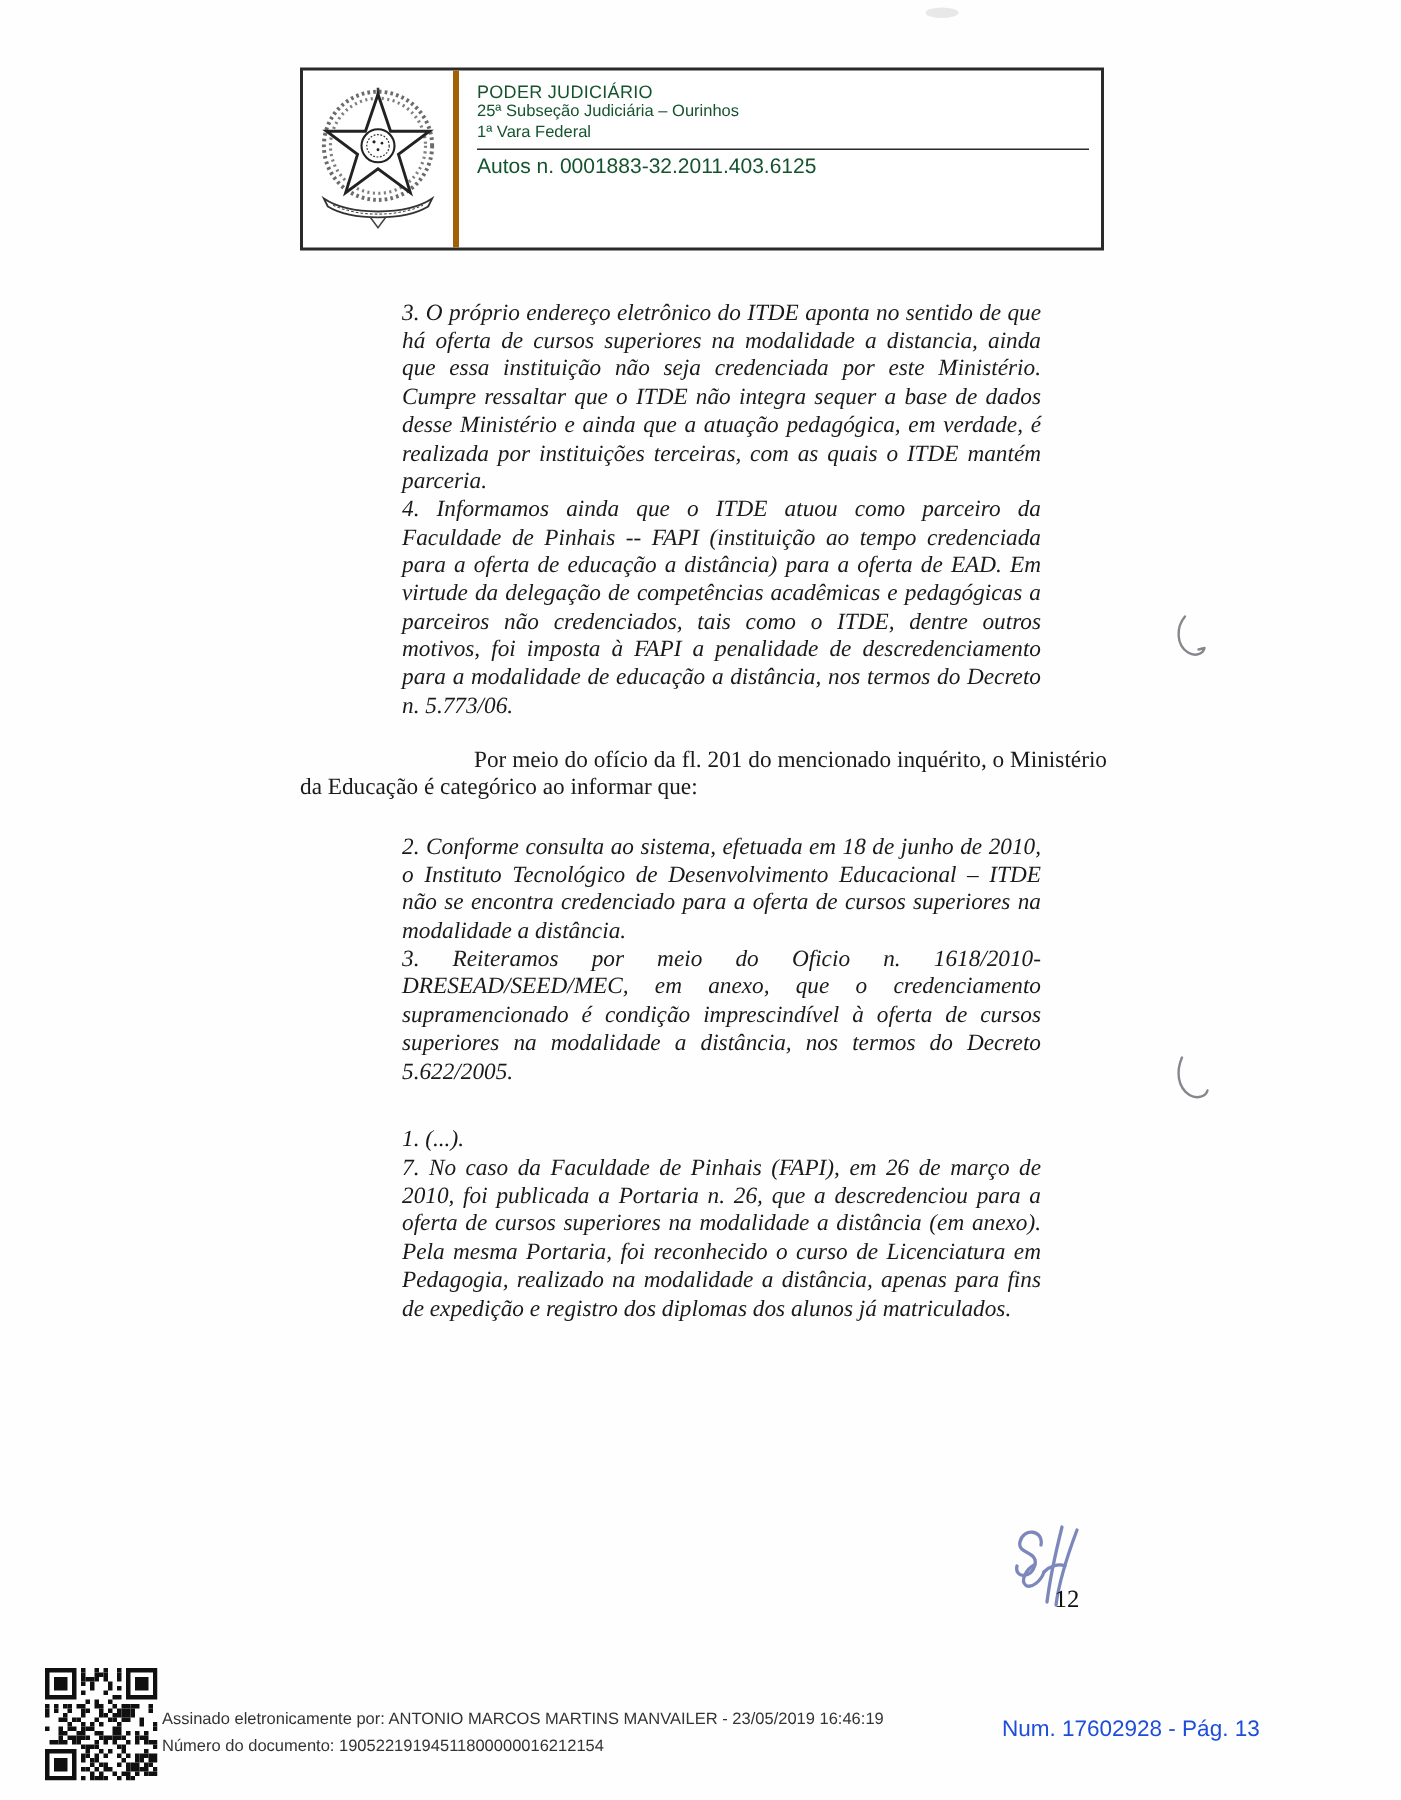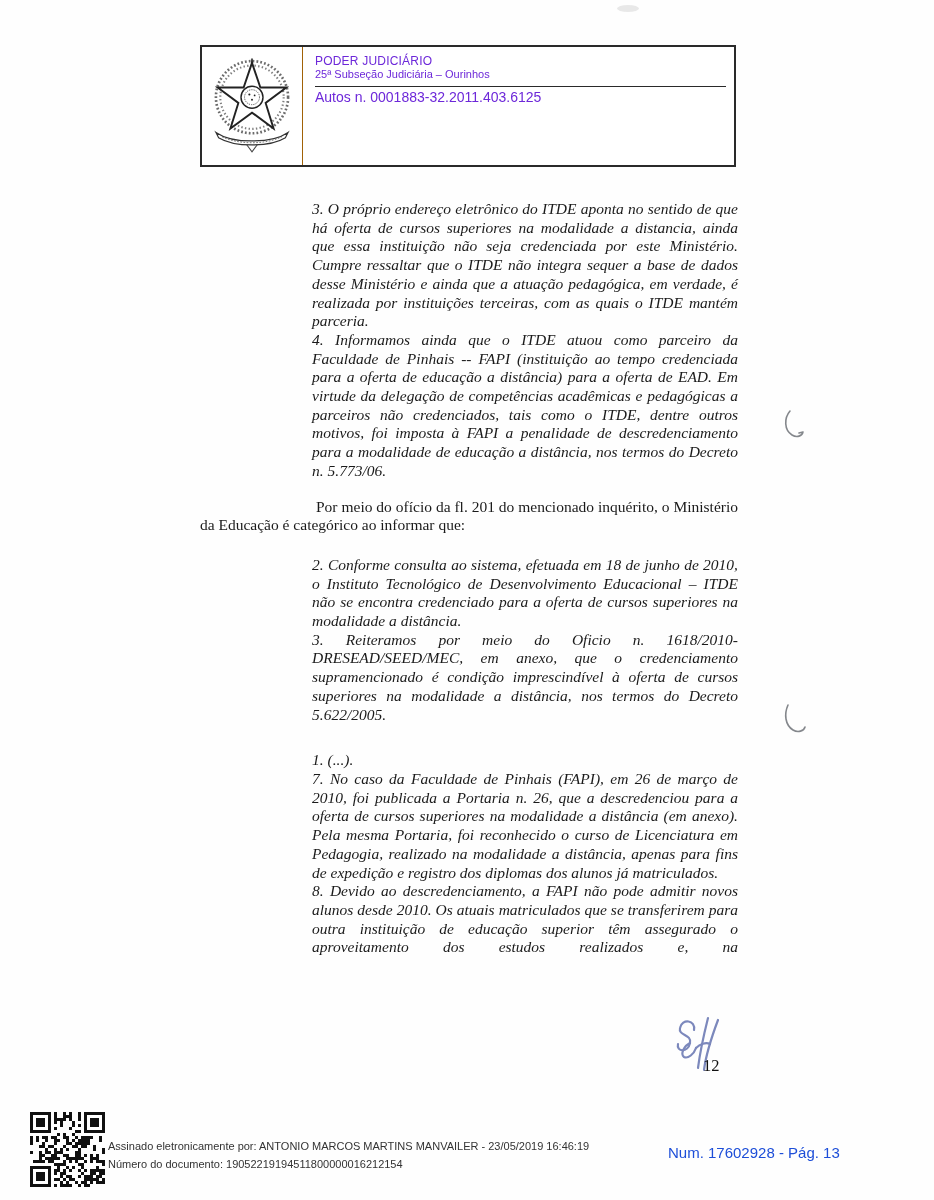--- a/index.html
+++ b/index.html
@@ -10,36 +10,36 @@
     font-family:"Liberation Serif","DejaVu Serif",serif; color:#1a1a1a;
   }
 
   
   .header-box {
     position:absolute; left:200px; top:45px; width:536px; height:122px;
     border:2px solid #2a2a2a; display:flex; background:#fff;
   }
   .emblem-cell { width:100px; display:flex; align-items:center; justify-content:center; }
   .header-text-cell {
-    flex:1; border-left:1px solid #a16207; padding:7px 8px 0 12px;
-    font-family:"Liberation Sans","DejaVu Sans",sans-serif; color:#6d28d9;
+    flex:1; border-left:4px solid #a16207; padding:7px 8px 0 12px;
+    font-family:"Liberation Sans","DejaVu Sans",sans-serif; color:#14532d;
     display:flex; flex-direction:column;
   }
   .h-line1 { font-size:12px; letter-spacing:.2px; }
   .h-line2 { font-size:17px; font-weight:bold; letter-spacing:.3px; margin:1px 0 2px; }
   .h-small { font-size:11px; line-height:13.5px; }
   .h-sep   { border-top:1.5px solid #2a2a2a; margin-top:4px; }
   .h-autos { font-size:14px; padding-top:2px; }
 
   
   .content {
     position:absolute; left:200px; top:200px; width:538px;
     font-size:15.5px; line-height:18.7px; text-align:justify;
   }
-  .quote-group { margin-left:112px; width:426px; font-style:italic; }
+  .quote-group { margin-left:68px; width:426px; font-style:italic; }
   .quote-group p { text-align:justify; }
   .para { text-indent:116px; }
   .mt-plain { margin-top:17px; }
   .mt-quote { margin-top:21px; }
   .mt-quote-lg { margin-top:27px; }
   .justify-last { text-align-last:justify; }
 
   
   .curl-mark { position:absolute; opacity:.75; }
   .smudge {
@@ -88,20 +88,21 @@
         <circle cx="53" cy="44" r="1" fill="#222"></circle>
         <circle cx="50" cy="49" r="1.1" fill="#222"></circle>
         <path d="M9 86 C28 99 72 99 91 86 L88 92 C70 103 30 103 12 92 Z" fill="#fff" stroke="#333" stroke-width="1.4"></path>
         <path d="M16 91 C35 100 65 100 84 91" fill="none" stroke="#444" stroke-width=".8" stroke-dasharray="2 1.6"></path>
         <path d="M44 100 L50 108 L56 100" fill="none" stroke="#444" stroke-width="1.2"></path>
       </svg>
     </div>
     <div class="header-text-cell">
       <div class="h-line1">PODER JUDICIÁRIO</div>
       <div class="h-small">25ª Subseção Judiciária – Ourinhos</div>
+      <div class="h-small">1ª Vara Federal</div>
       <div class="h-sep"></div>
       <div class="h-autos">Autos n. 0001883-32.2011.403.6125</div>
     </div>
   </div>
 
   <div class="content">
     <div class="quote-group">
       <p>3. O próprio endereço eletrônico do ITDE aponta no sentido de que há oferta de cursos superiores na modalidade a distancia, ainda que essa instituição não seja credenciada por este Ministério. Cumpre ressaltar que o ITDE não integra sequer a base de dados desse Ministério e ainda que a atuação pedagógica, em verdade, é realizada por instituições terceiras, com as quais o ITDE mantém parceria.</p>
       <p>4. Informamos ainda que o ITDE atuou como parceiro da Faculdade de Pinhais -- FAPI (instituição ao tempo credenciada para a oferta de educação a distância) para a oferta de EAD. Em virtude da delegação de competências acadêmicas e pedagógicas a parceiros não credenciados, tais como o ITDE, dentre outros motivos, foi imposta à FAPI a penalidade de descredenciamento para a modalidade de educação a distância, nos termos do Decreto n. 5.773/06.</p>
     </div>
@@ -110,21 +111,20 @@
 
     <div class="quote-group mt-quote">
       <p>2. Conforme consulta ao sistema, efetuada em 18 de junho de 2010, o Instituto Tecnológico de Desenvolvimento Educacional – ITDE não se encontra credenciado para a oferta de cursos superiores na modalidade a distância.</p>
       <p>3. Reiteramos por meio do Oficio n. 1618/2010-DRESEAD/SEED/MEC, em anexo, que o credenciamento supramencionado é condição imprescindível à oferta de cursos superiores  na modalidade a distância, nos termos do Decreto 5.622/2005.</p>
     </div>
 
 
     <div class="quote-group mt-quote-lg">
       <p>1.  (...).</p>
       <p>7. No caso da Faculdade de Pinhais (FAPI), em 26 de março de 2010, foi publicada a Portaria n. 26, que a descredenciou para a oferta de cursos superiores na modalidade a distância (em anexo). Pela mesma Portaria, foi reconhecido o curso de Licenciatura em Pedagogia, realizado na modalidade a distância, apenas para fins de expedição e registro dos diplomas dos alunos já matriculados.</p>
-      <p class="justify-last">8. Devido ao descredenciamento, a FAPI não pode admitir novos alunos desde 2010. Os atuais matriculados que se transferirem para outra instituição de educação superior têm assegurado o aproveitamento dos estudos realizados e, na</p>
     </div>
   </div>
 
   <div class="curl-mark" style="left:782px; top:408px;">
     <svg width="30" height="34" viewBox="0 0 30 34" xmlns="http://www.w3.org/2000/svg">
       <path d="M8 3 C2 10 2 22 10 27 C15 30 20 28 21 24 M21 24 L17 25" fill="none" stroke="#5c6066" stroke-width="1.6" stroke-linecap="round"></path>
     </svg>
   </div>
   <div class="curl-mark" style="left:782px; top:702px;">
     <svg width="30" height="34" viewBox="0 0 30 34" xmlns="http://www.w3.org/2000/svg">

